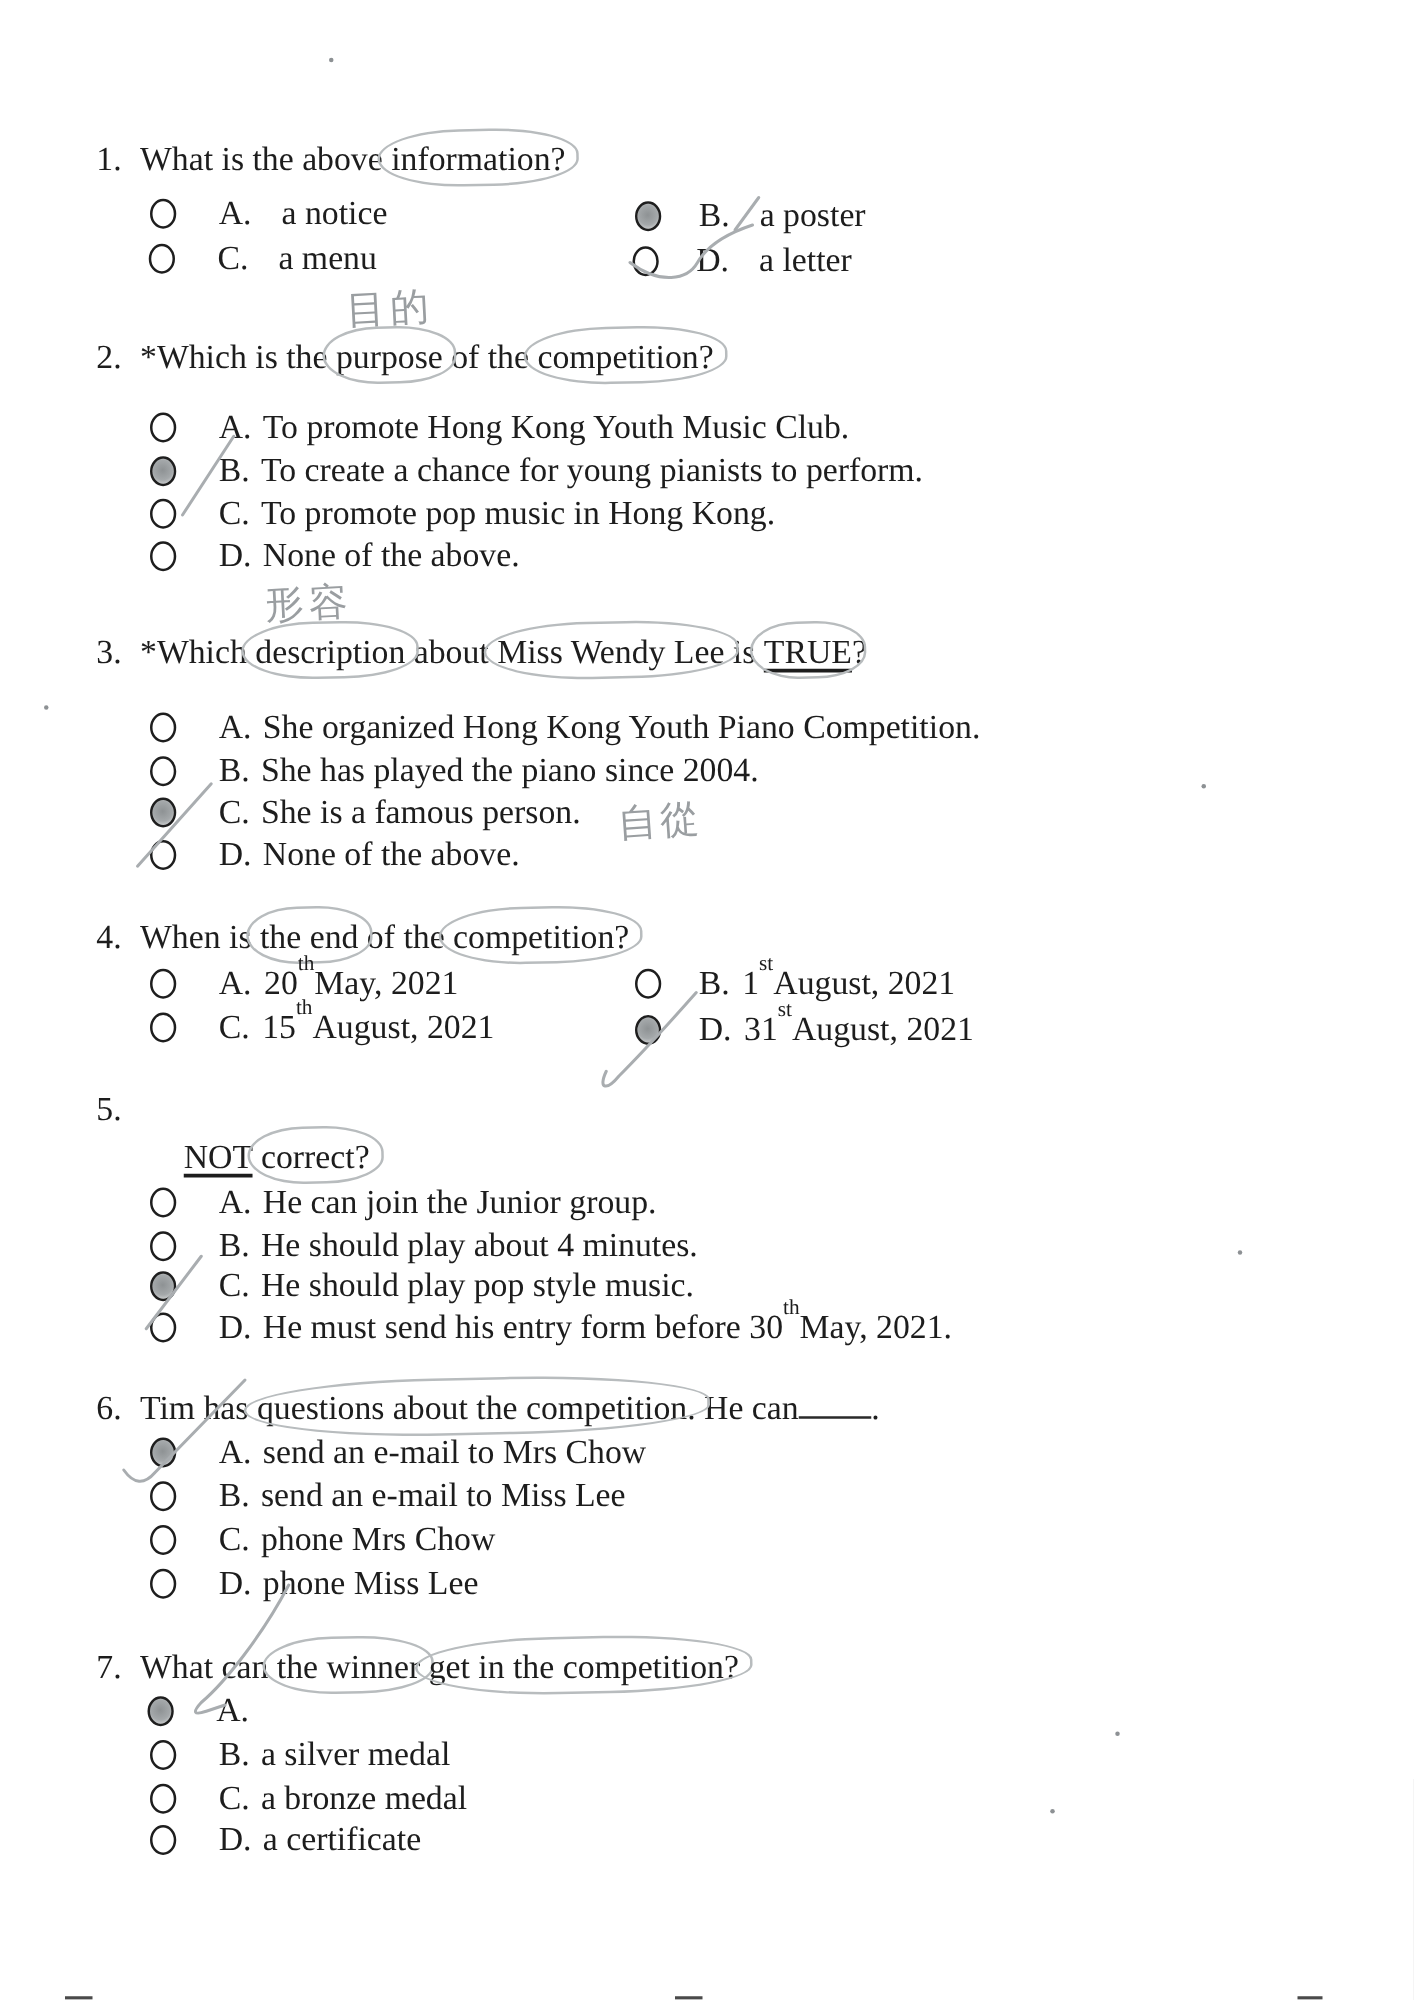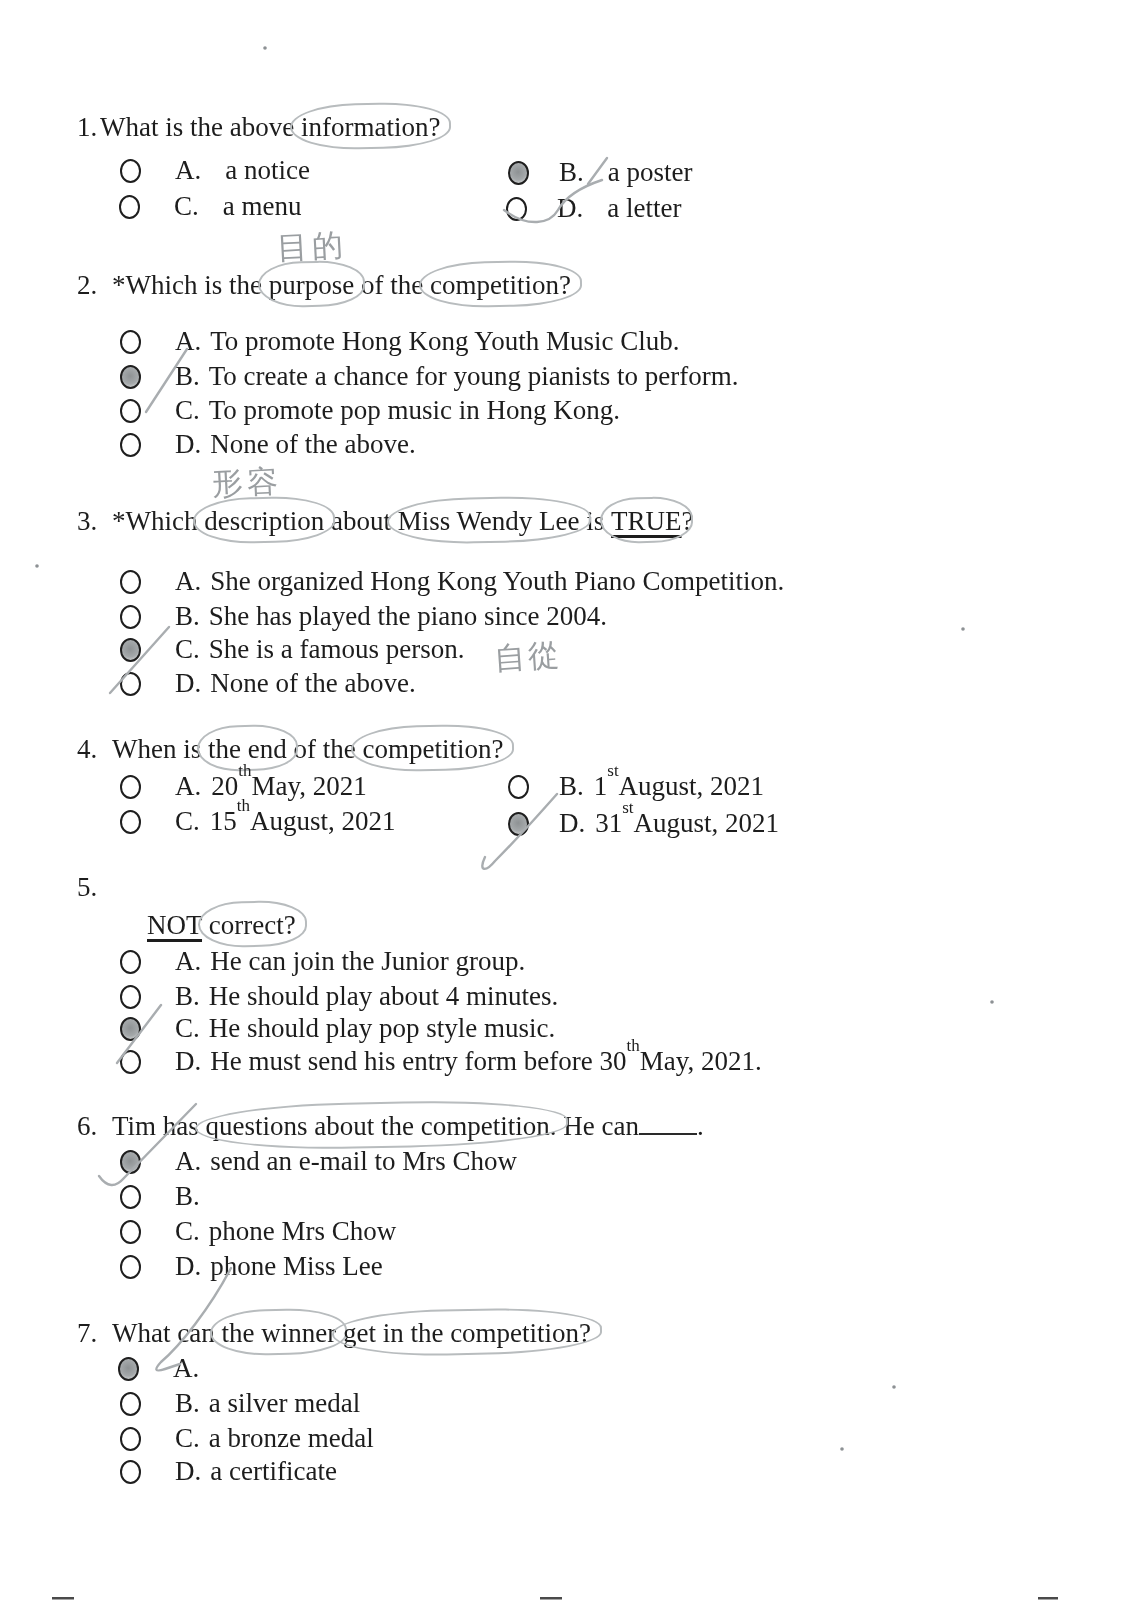--- a/index.html
+++ b/index.html
@@ -25,21 +25,21 @@
   .sup{font-size:17px;vertical-align:super;line-height:0;}
   .blank{display:inline-block;width:58px;height:16px;border-bottom:2.2px solid #2a2a2a;}
   #marks{position:absolute;left:0;top:0;pointer-events:none;}
 </style>
 </head>
 <body>
 
 <div id="page">
     <div class="q">
       <span class="q-num" style="left: 77px; top: 112px;">1.</span>
-      <div class="q-line" style="left: 100px; top: 112px; text-align: right;"><span class="t">What is the above </span><span class="circled"><span>information?</span></span></div>
+      <div class="q-line" style="left: 112px; top: 112px; text-align: right;"><span class="t">What is the above </span><span class="circled"><span>information?</span></span></div>
       <div class="opt" style="left: 120px; top: 155px;">
         <span class="radio"></span>
         <span class="opt-label" style="margin-right: 24px; margin-left: 34px;">A.</span>
         <span class="t">a notice</span>
       </div>
       <div class="opt" style="left: 508px; top: 157px;">
         <span class="radio sel"></span>
         <span class="opt-label" style="margin-right: 24px; margin-left: 30px;">B.</span>
         <span class="t">a poster</span>
       </div>
@@ -165,20 +165,21 @@
       <span class="q-num" style="left: 77px; top: 1111px;">6.</span>
       <div class="q-line" style="left: 112px; top: 1111px;"><span class="t">Tim has </span><span class="circled"><span>questions about the competition.</span></span><span class="t"> He can</span><span class="blank"></span><span class="t">.</span></div>
       <div class="opt" style="left: 120px; top: 1146px;">
         <span class="radio sel"></span>
         <span class="opt-label" style="margin-right: 9px; margin-left: 34px;">A.</span>
         <span class="t">send an e-mail to Mrs Chow</span>
       </div>
       <div class="opt" style="left: 120px; top: 1181px;">
         <span class="radio"></span>
         <span class="opt-label" style="margin-right: 9px; margin-left: 34px;">B.</span>
+        <span class="t">send an e-mail to Miss Lee</span>
       </div>
       <div class="opt" style="left: 120px; top: 1216px;">
         <span class="radio"></span>
         <span class="opt-label" style="margin-right: 9px; margin-left: 34px;">C.</span>
         <span class="t">phone Mrs Chow</span>
       </div>
       <div class="opt" style="left: 120px; top: 1251px;">
         <span class="radio"></span>
         <span class="opt-label" style="margin-right: 9px; margin-left: 34px;">D.</span>
         <span class="t">phone Miss Lee</span>

